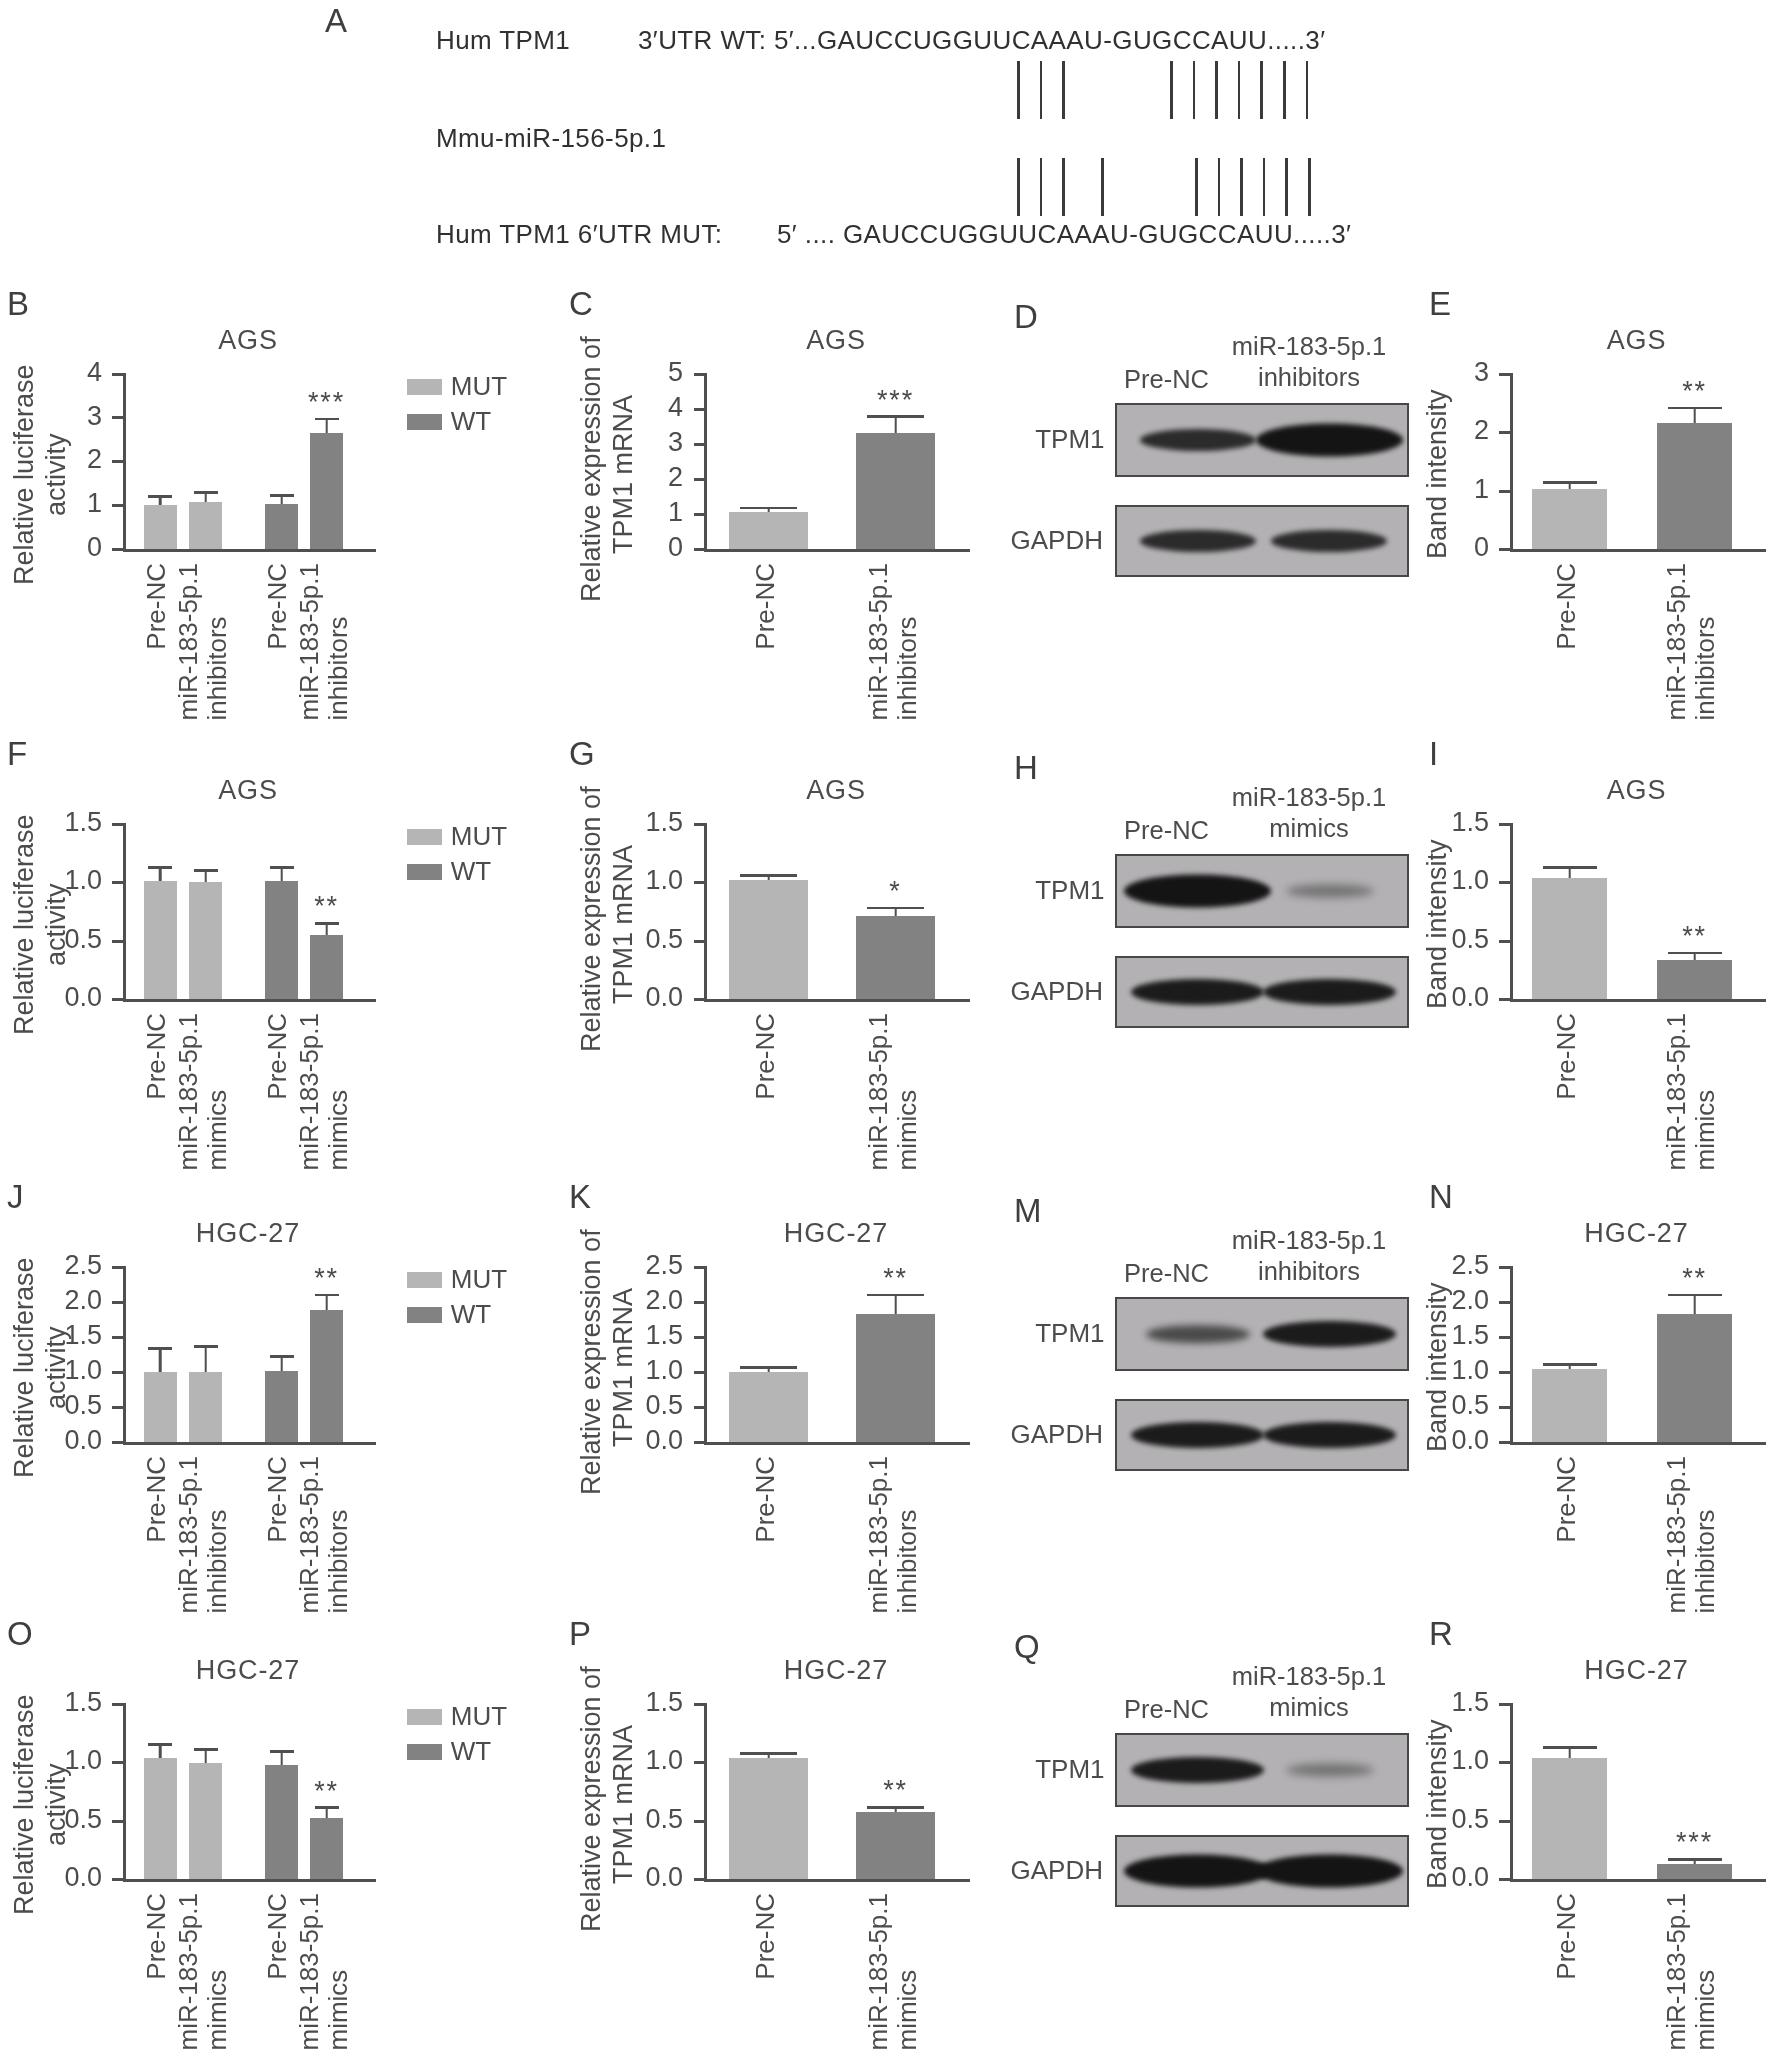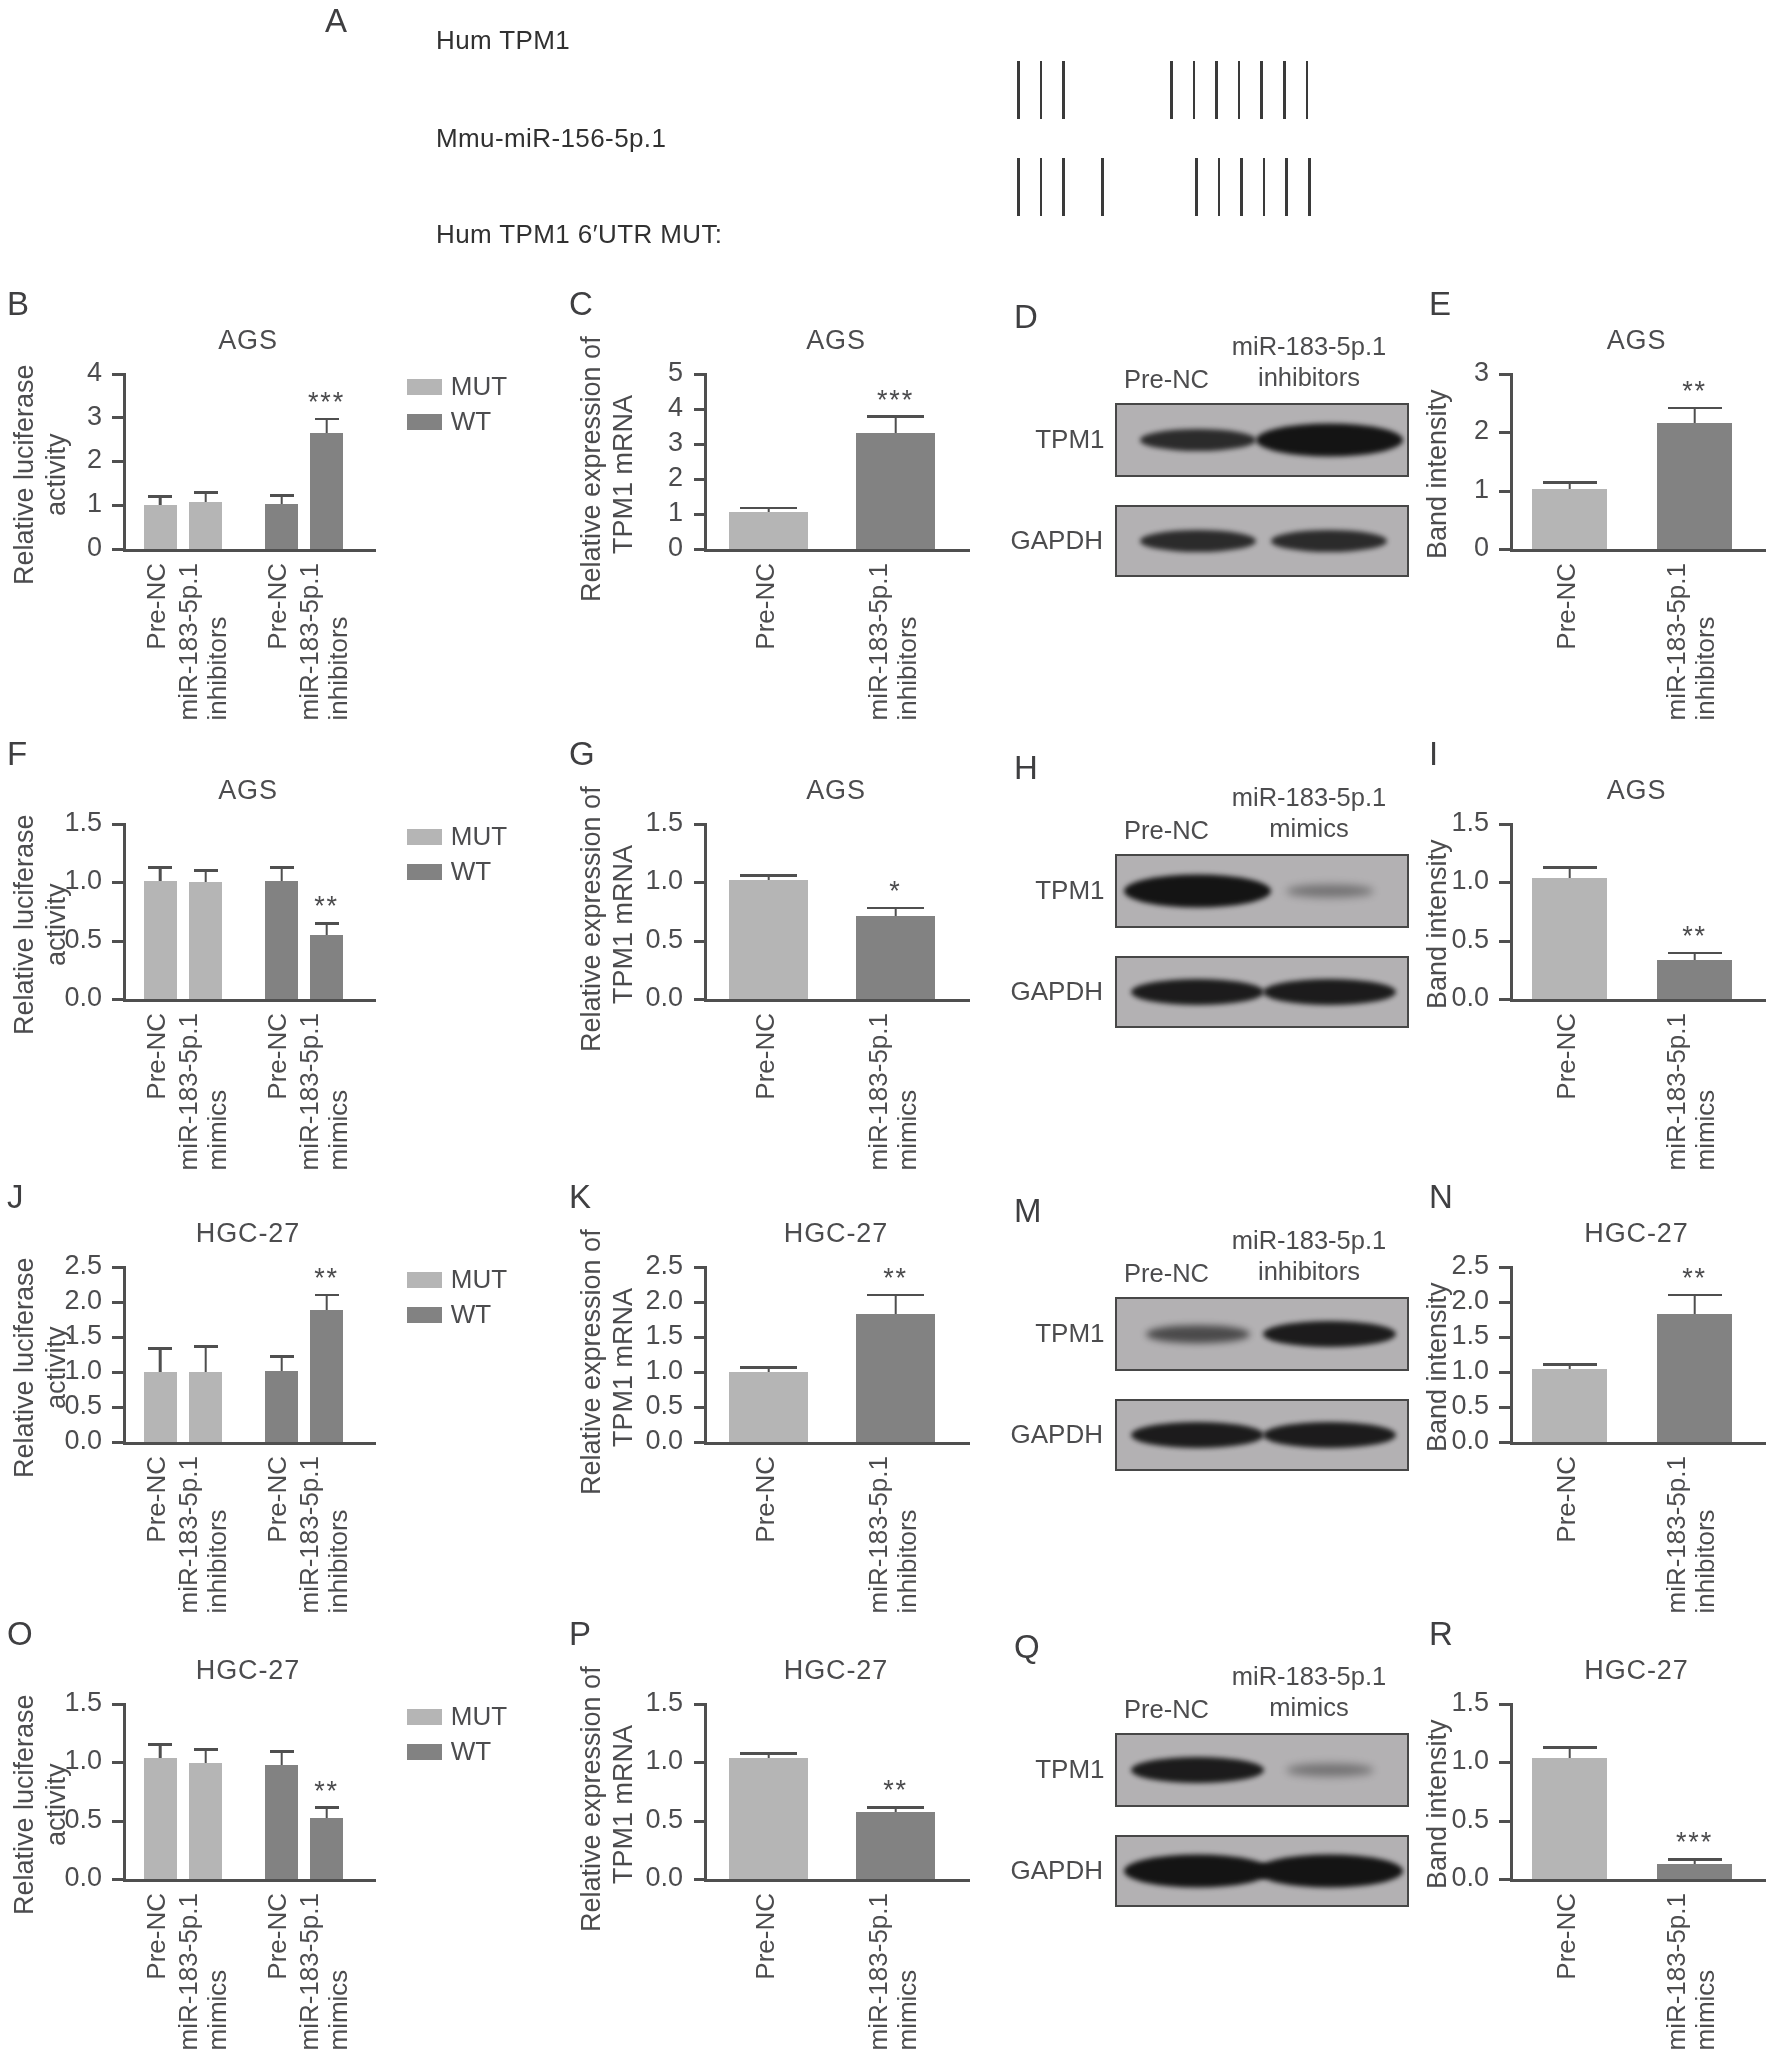--- a/index.html
+++ b/index.html
@@ -48,20 +48,21 @@
   .pos-O{left:0;top:1620px;}  .pos-P{left:562px;top:1620px;} .pos-Q{left:1001px;top:1628px;} .pos-R{left:1422px;top:1620px;}
 </style>
 </head>
 <body>
 
 <div class="figure">
 
   <div class="panel pos-A">
     <div class="panel-letter" style="left:325px;top:1.8px;">A</div>
     <div class="seq-label" style="left:436px;top:24.6px;">Hum TPM1</div>
+    <div class="seq-text" style="left:638px;top:24.6px;">3′UTR WT: 5′...GAUCCUGGUUCAAAU-GUGCCAUU.....3′</div>
     <div id="marks-top" class="marks" style="left:1017px;top:61px;">
         <div class="mark-group" style="left: 0px;">
           <div class="mark-bar"></div>
           <div class="mark-bar"></div>
           <div class="mark-bar"></div>
         </div>
         <div class="mark-group" style="left: 153px;">
           <div class="mark-bar"></div>
           <div class="mark-bar"></div>
           <div class="mark-bar"></div>
@@ -84,20 +85,21 @@
         <div class="mark-group" style="left: 178px;">
           <div class="mark-bar"></div>
           <div class="mark-bar"></div>
           <div class="mark-bar"></div>
           <div class="mark-bar"></div>
           <div class="mark-bar"></div>
           <div class="mark-bar"></div>
         </div>
       </div>
     <div class="seq-label" style="left:436px;top:219px;">Hum TPM1 6′UTR MUT:</div>
+    <div class="seq-text" style="left:777px;top:219px;">5′ .... GAUCCUGGUUCAAAU-GUGCCAUU.....3′</div>
   </div>
 
   <div class="panel pos-B" style="width: 562px; height: 492px;">
       <div class="panel-letter">B</div>
       <div class="chart-title" style="left: 88px; width: 320px;">AGS</div>
       <div class="y-label" style="left: 8.8px; top: 57px; height: 255px;">Relative luciferase
 activity</div>
       <div class="plot" style="left: 123px; top: 83px; width: 250px; height: 176px;">
         <div class="bar-slot" style="left: 17.6px; width: 33px; height: 176px;">
           <div class="err" style="height: 9.7px; width: 24px;">

